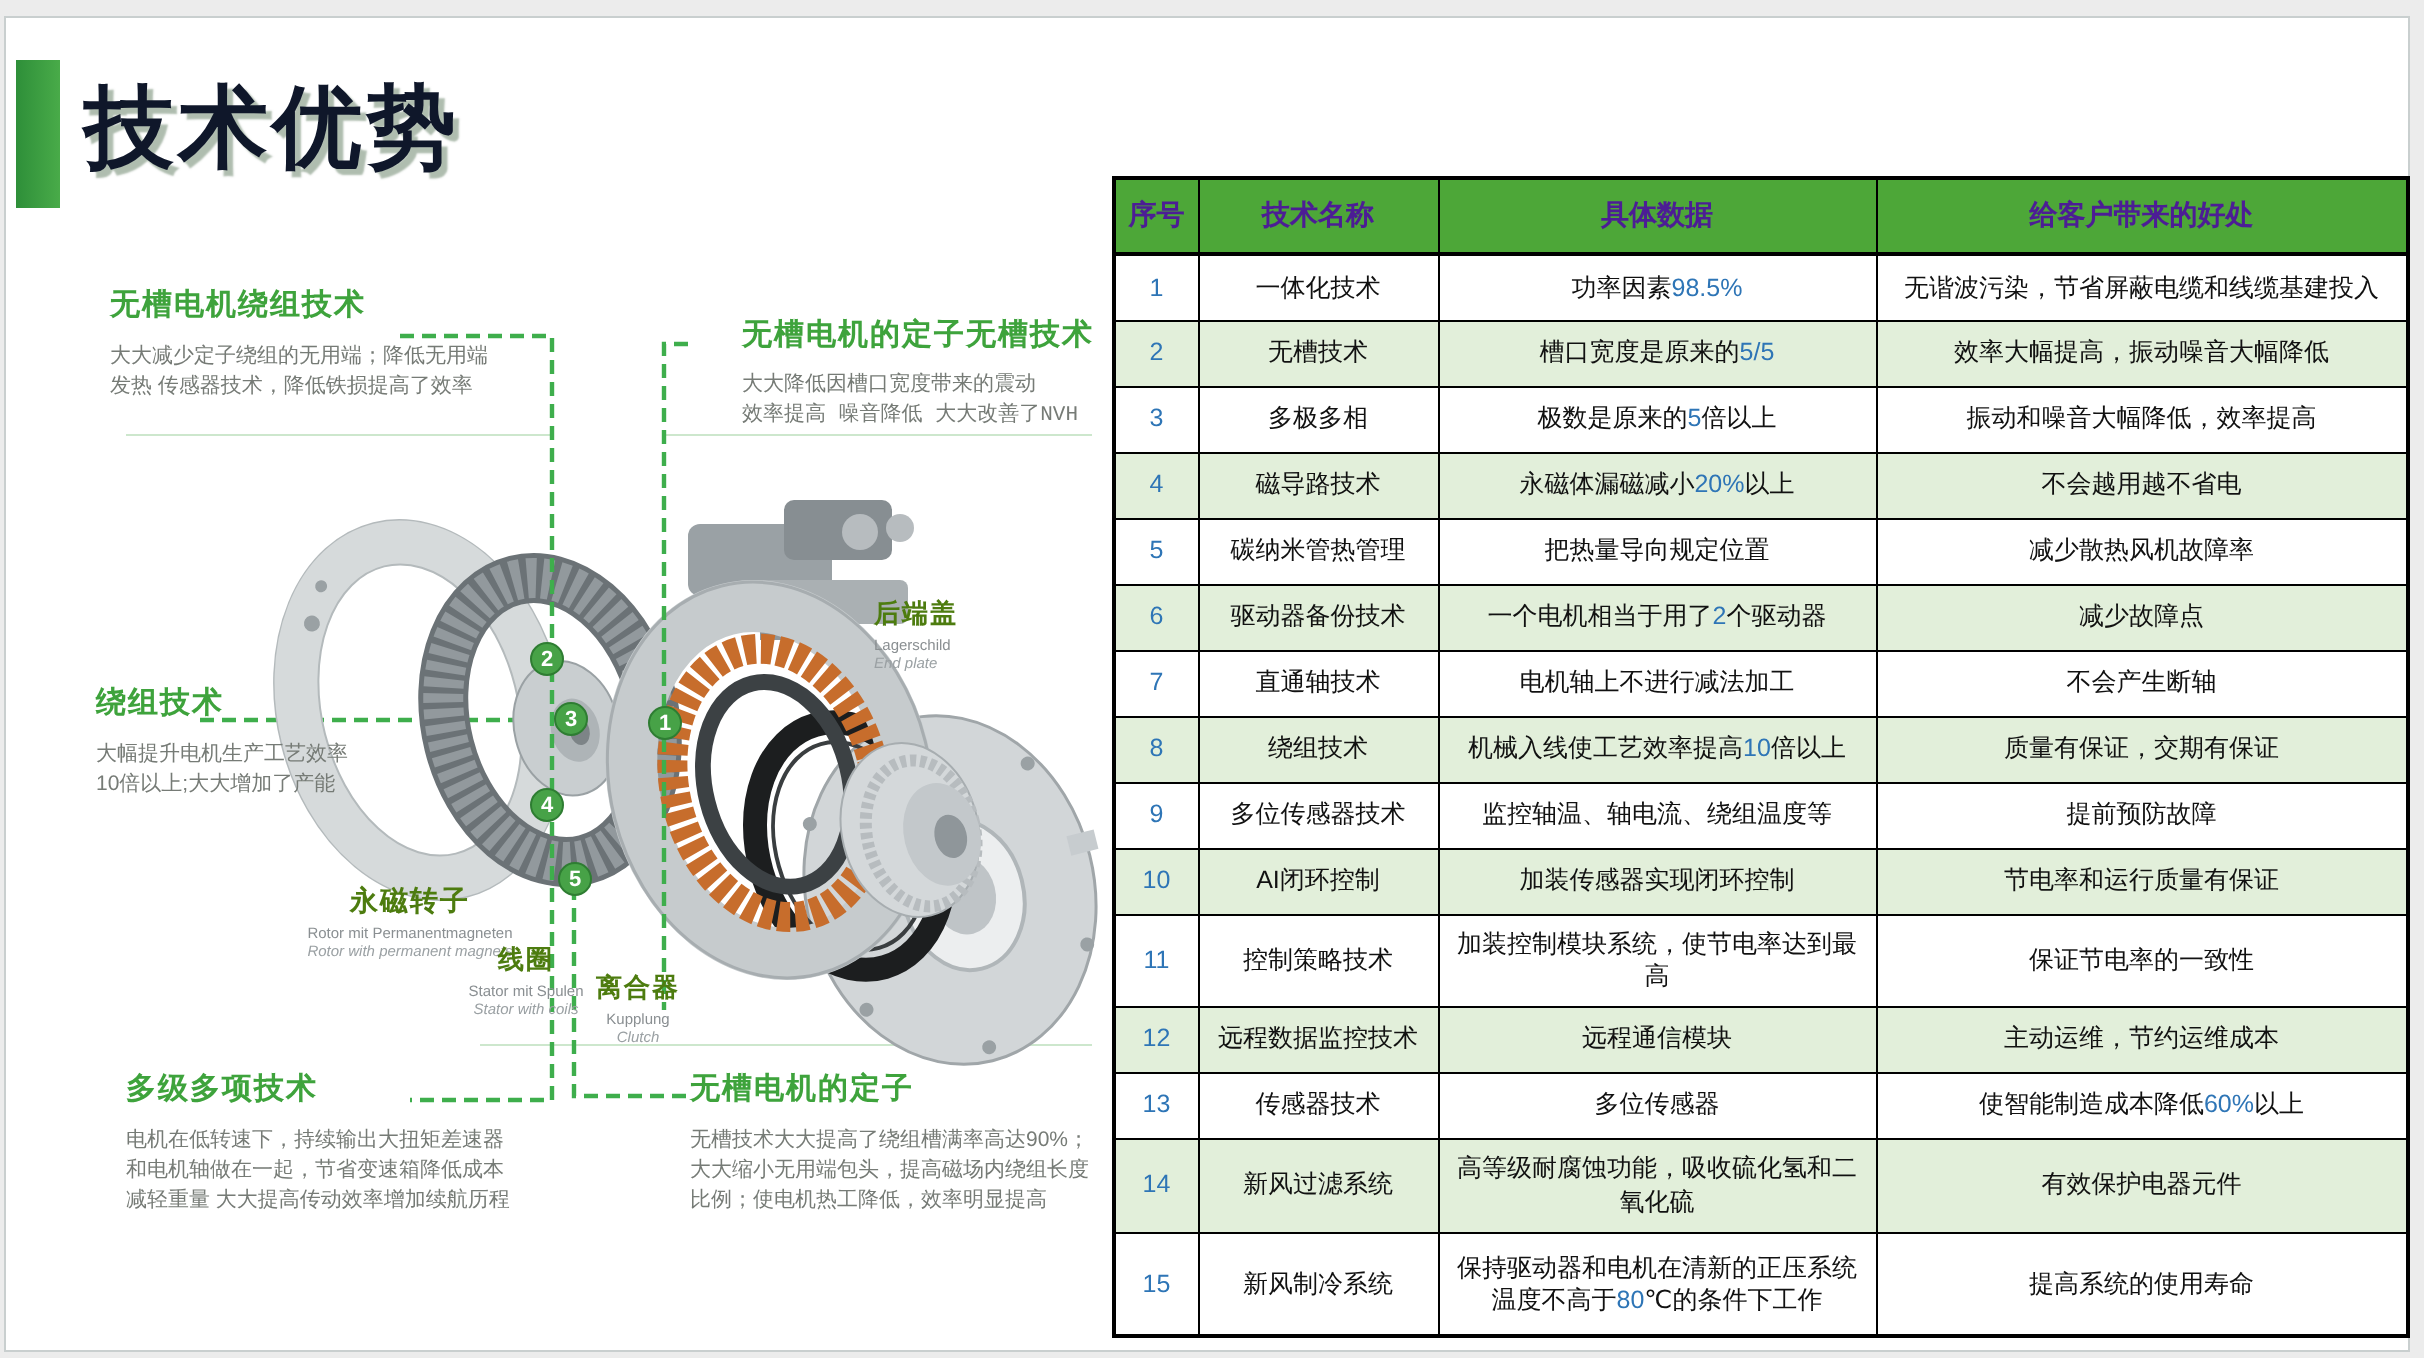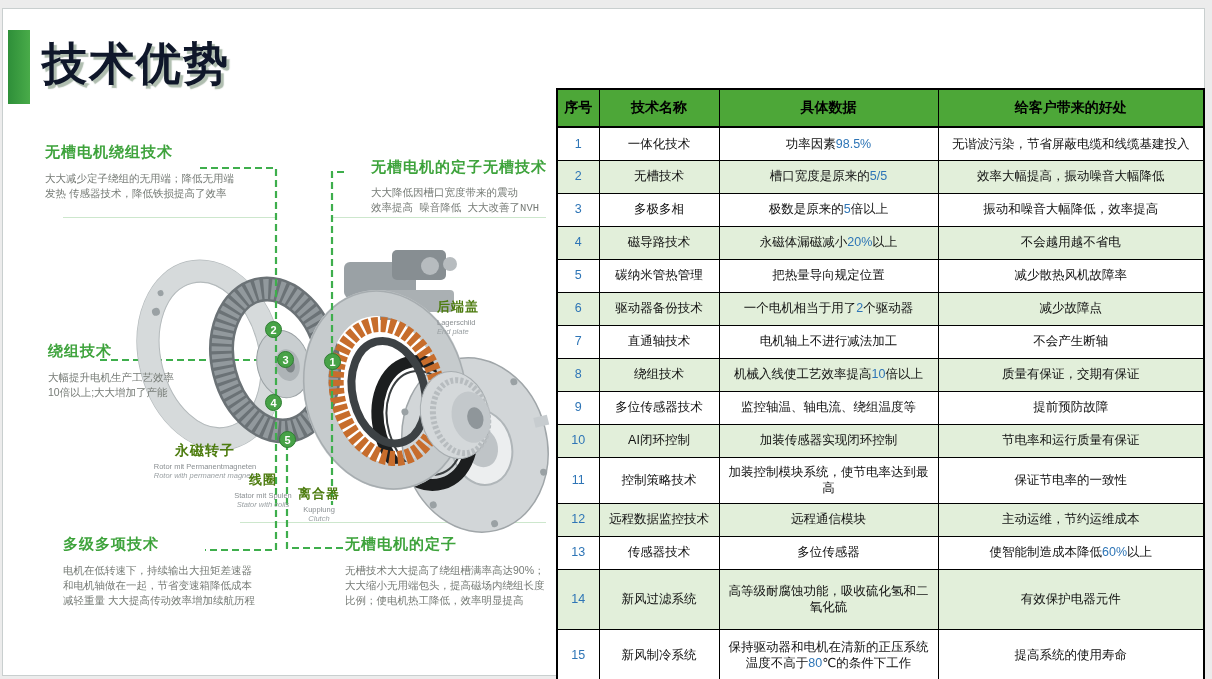--- a/index.html
+++ b/index.html
@@ -29,27 +29,27 @@
   .p-en{font-size:7.5px;color:#9aa0a3;font-style:italic;}
 
   
   .marker{position:absolute;width:17px;height:17px;border-radius:50%;background:#47a247;
     border:1px solid #2e7d32;color:#ffffff;font-size:11px;font-weight:700;
     display:flex;align-items:center;justify-content:center;box-sizing:border-box;}
 
   
   table.spec{position:absolute;left:556px;top:88px;width:647px;border-collapse:collapse;
     table-layout:fixed;background:#ffffff;border:2px solid #000;}
-  table.spec th{background:#4DA738;color:#000000;font-size:14px;font-weight:700;
+  table.spec th{background:#4DA738;color:#4c1d95;font-size:14px;font-weight:700;
     border:1px solid #000;border-bottom:2px solid #000;height:36px;padding:0 2px;}
   table.spec td{border:1px solid #000;font-size:12.5px;color:#111;text-align:center;
     padding:1px 4px;line-height:1.3;}
   tr.std{height:33px;}
   tr.h46{height:46px;}
-  tr.h48{height:60px;}
+  tr.h48{height:47px;}
   tr.h52{height:52px;}
   tr.alt td{background:#E2EFDA;}
   .num{color:#2E75B6;}
 
   svg{position:absolute;overflow:visible;}
 </style>
 </head>
 <body>
 
 <div id="page">
@@ -132,21 +132,21 @@
     <path d="M344 172 H332 V505" fill="none" stroke="#3EAE4C" stroke-width="2.2" stroke-dasharray="7 4"></path>
     <path d="M287 443 V548 H344" fill="none" stroke="#3EAE4C" stroke-width="2.2" stroke-dasharray="7 4"></path>
   </svg>
 
   <span class="marker" style="left:324px;top:353px;">1</span>
   <span class="marker" style="left:265px;top:321px;">2</span>
   <span class="marker" style="left:277px;top:351px;">3</span>
   <span class="marker" style="left:265px;top:394px;">4</span>
   <span class="marker" style="left:279px;top:431px;">5</span>
 
-  <div class="callout" style="left:45px;top:143px;">
+  <div class="callout" style="left:55px;top:143px;">
     <div class="c-title">无槽电机绕组技术</div>
     <div class="c-line">大大减少定子绕组的无用端；降低无用端</div>
     <div class="c-line">发热 传感器技术，降低铁损提高了效率</div>
   </div>
   <div class="callout" style="left:371px;top:158px;font-family:Liberation Mono, monospace;">
     <div class="c-title">无槽电机的定子无槽技术</div>
     <div class="c-line">大大降低因槽口宽度带来的震动</div>
     <div class="c-line">效率提高 噪音降低 大大改善了NVH</div>
   </div>
   <div class="callout" style="left:48px;top:342px;">

